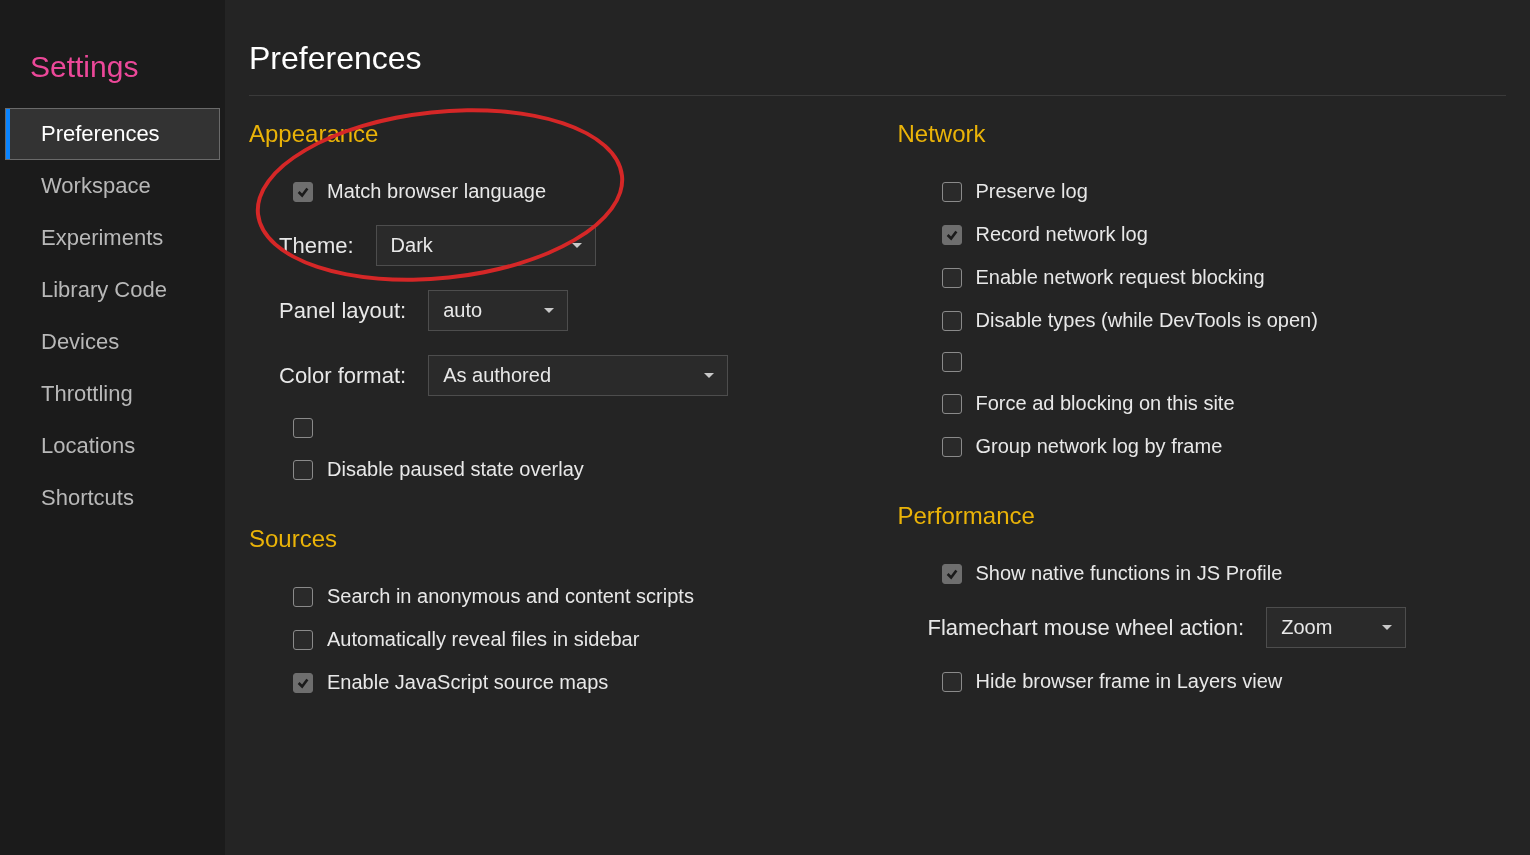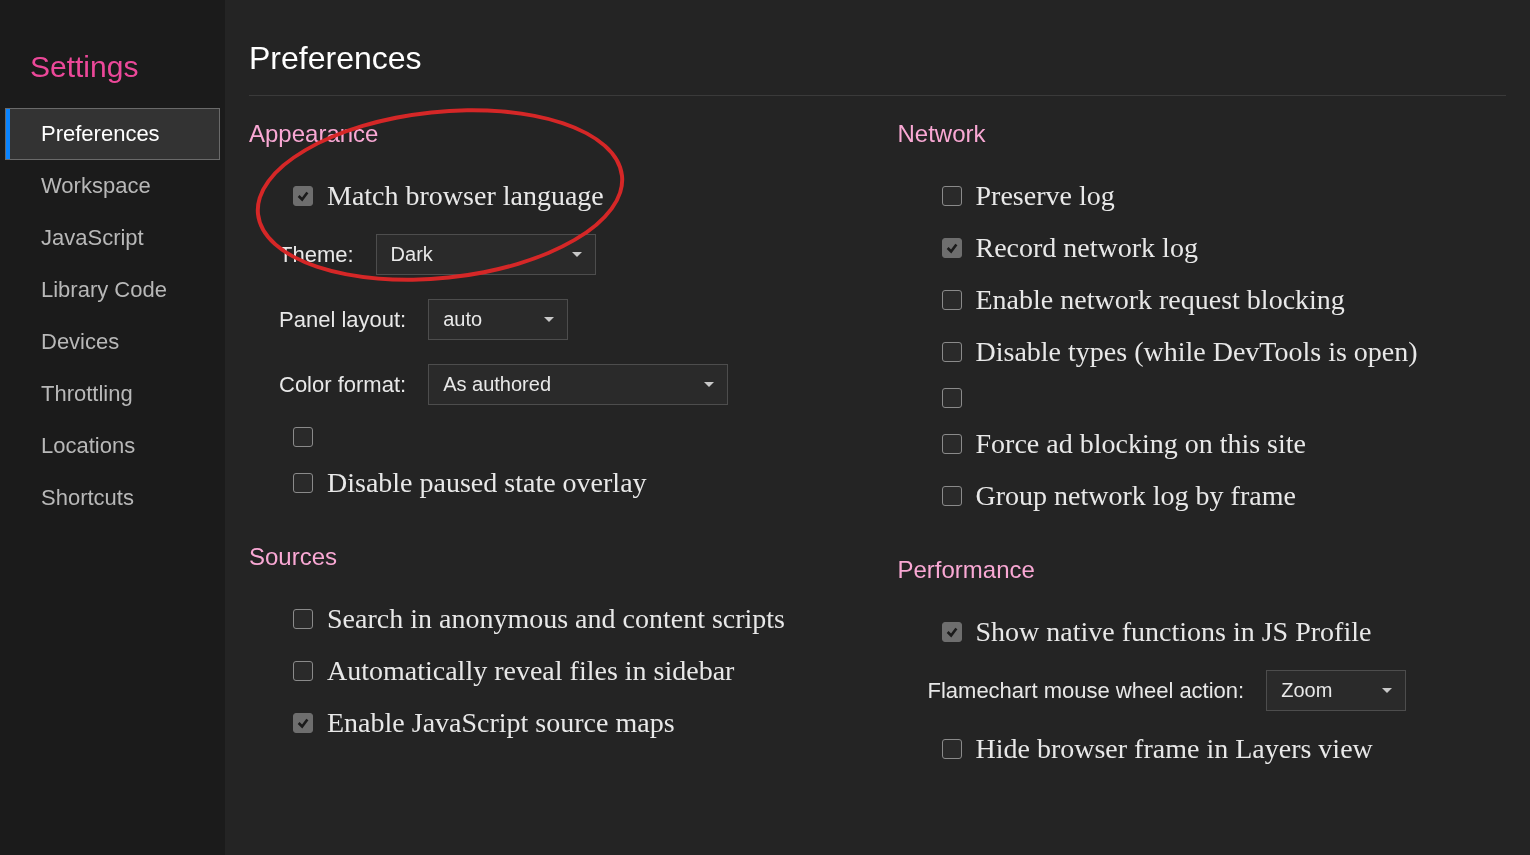--- a/index.html
+++ b/index.html
@@ -59,21 +59,21 @@
     margin-bottom: 18px;
   }
   .columns {
     display: flex;
     gap: 40px;
   }
   .col { flex: 1; }
 
   .section-heading {
     font-size: 24px;
-    color: #f9a8d4;
+    color: #eab308;
     font-weight: 400;
     margin: 6px 0 22px 0;
   }
   .section { margin-bottom: 34px; }
 
   .row {
     display: flex;
     align-items: center;
     padding: 10px 0 10px 44px;
     gap: 14px;
@@ -103,23 +103,22 @@
   .checkbox.checked {
     background: #6e6e6e;
     border-color: #6e6e6e;
   }
   .checkbox.checked svg { display: block; }
   .checkbox svg { display: none; width: 14px; height: 14px; }
   .checkbox svg path { stroke: #1b1b1b; stroke-width: 3; fill: none; }
 
   .label {
     color: #e8e8e8;
-    font-size: 28px;
+    font-size: 20px;
     cursor: pointer;
-    font-family: Liberation Serif, serif;
   }
   .field-label {
     color: #e8e8e8;
     font-size: 22px;
   }
 
   .select {
     background: #2a2a2a;
     border: 1px solid #4d4d4d;
     color: #e8e8e8;
@@ -149,21 +148,21 @@
     transform: rotate(-6deg);
   }
 </style>
 </head>
 <body>
 
 <div class="sidebar">
   <div class="sidebar-title">Settings</div>
   <div class="sidebar-item selected"><span>Preferences</span></div>
   <div class="sidebar-item"><span>Workspace</span></div>
-  <div class="sidebar-item"><span>JavaScript</span></div>
+  <div class="sidebar-item"><span>Experiments</span></div>
   <div class="sidebar-item"><span>Library Code</span></div>
   <div class="sidebar-item"><span>Devices</span></div>
   <div class="sidebar-item"><span>Throttling</span></div>
   <div class="sidebar-item"><span>Locations</span></div>
   <div class="sidebar-item"><span>Shortcuts</span></div>
 </div>
 
 <div class="main">
   <div class="page-title">Preferences</div>
 

